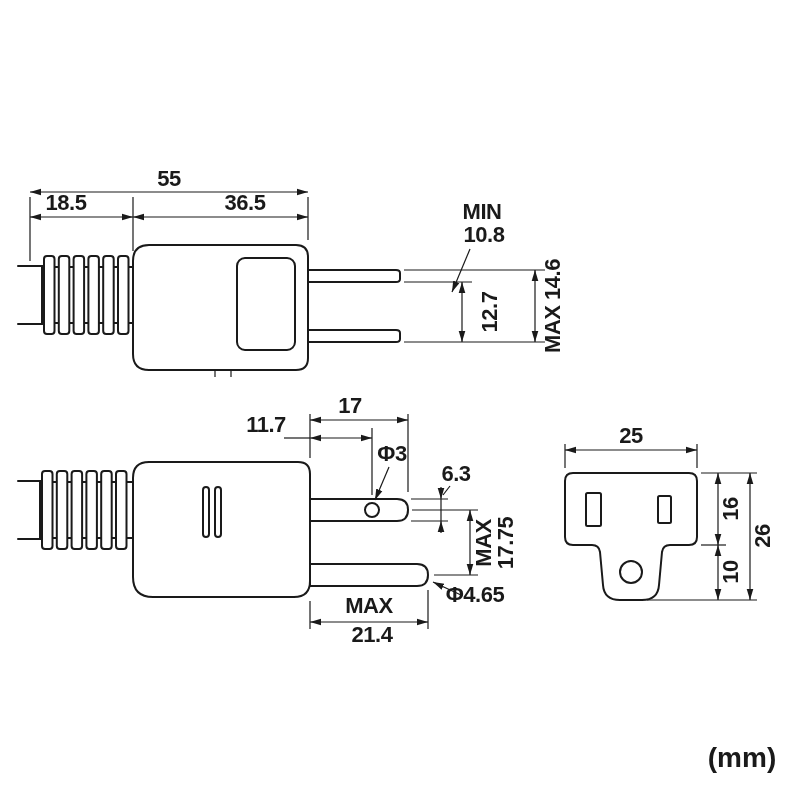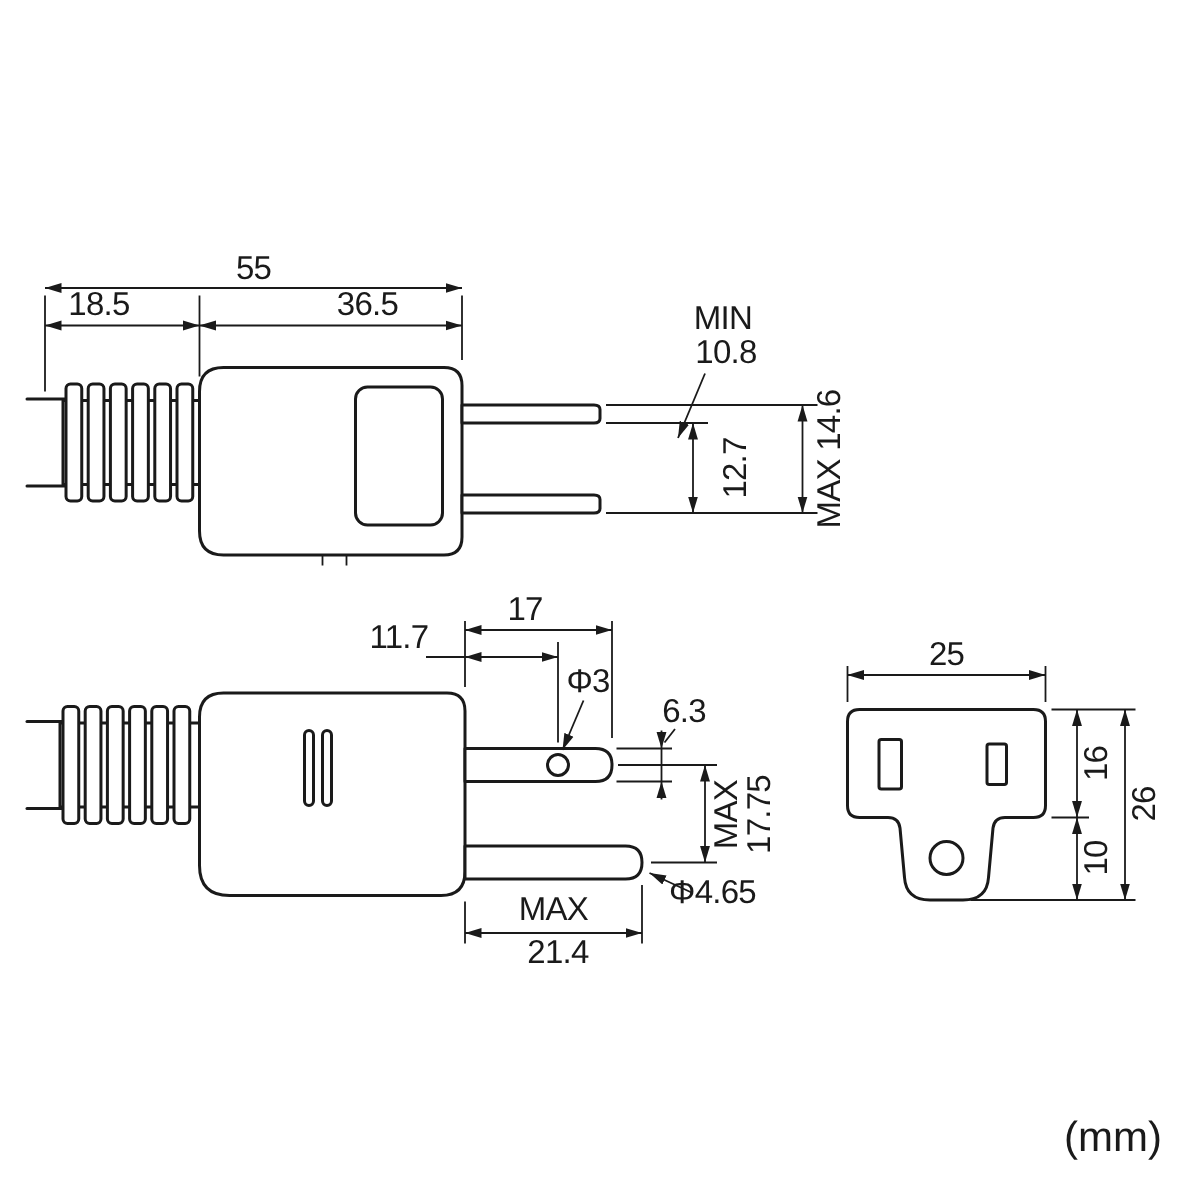--- a/index.html
+++ b/index.html
@@ -1,16 +1,16 @@
 <!DOCTYPE html>
 <html><head>
 <meta charset="utf-8">
 <style>
   html, body { margin: 0; padding: 0; background: #ffffff; }
-  .page { width: 800px; height: 800px; position: relative; background: #ffffff; overflow: hidden; }
+  .page { width: 800px; height: 800px; position: relative; background: #ffffff; overflow: hidden; font-weight: bold; }
   svg { display: block; }
   text { font-family: "Liberation Sans", "DejaVu Sans", sans-serif; fill: #1a1a1a; }
   .dim-text { font-size: 22px; text-anchor: middle; letter-spacing: -0.5px; }
   .unit-text { font-size: 28px; text-anchor: middle; }
   .obj  { fill: none; stroke: #1a1a1a; stroke-width: 2; stroke-linecap: round; stroke-linejoin: round; }
   .objf { fill: #ffffff; stroke: #1a1a1a; stroke-width: 2; stroke-linejoin: round; }
   .dim  { fill: none; stroke: #1a1a1a; stroke-width: 1.2; }
 </style>
 </head>
 <body>

